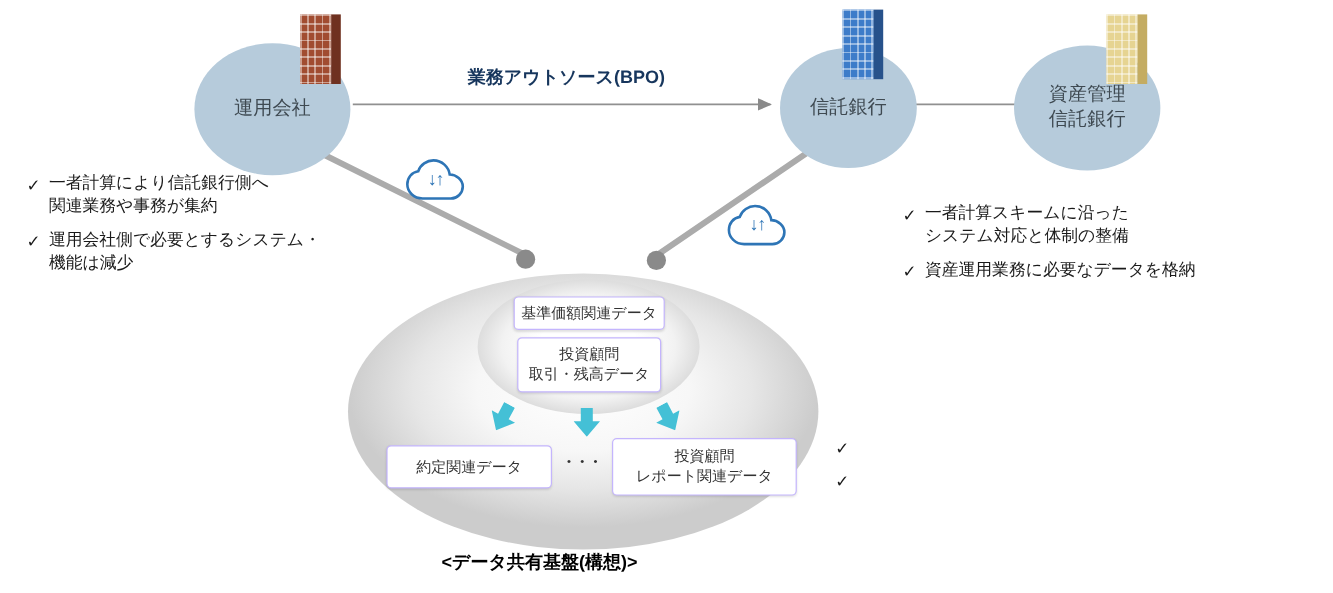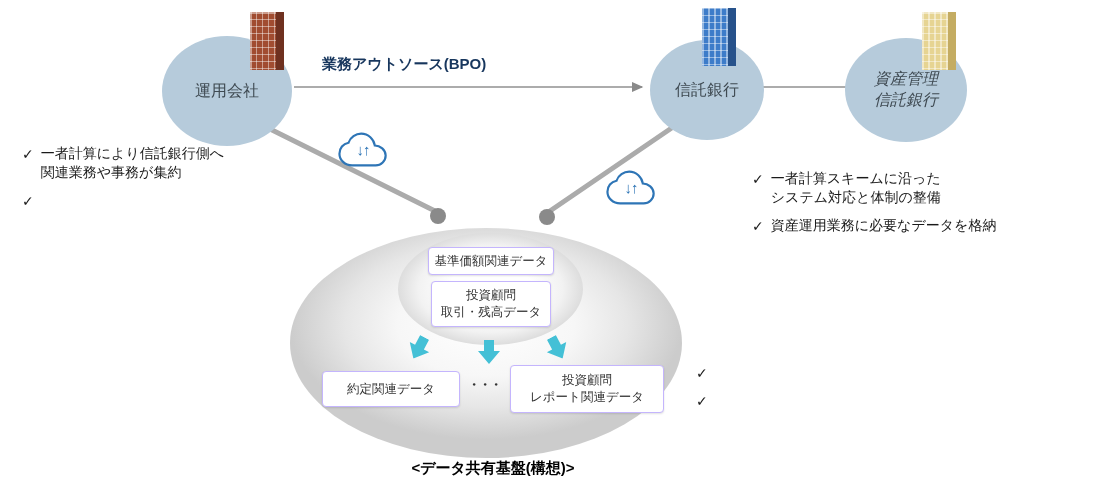--- a/index.html
+++ b/index.html
@@ -20,42 +20,42 @@
   }
   
   .connectors{position:absolute;left:0;top:0;z-index:1;}
   
   .entity{
     position:absolute;border-radius:50%;background:#b6cbdb;display:flex;align-items:center;justify-content:center;
     z-index:2;color:#3f4a52;font-size:16px;text-align:center;white-space:pre-line;line-height:1.3;
   }
   .entity-1{left:162px;top:36px;width:130px;height:110px;}
   .entity-2{left:650px;top:40px;width:114px;height:100px;}
-  .entity-3{left:845px;top:38px;width:122px;height:104px;font-style:italic;}
+  .entity-3{left:845px;top:38px;width:122px;height:104px;}
   
   .building{position:absolute;z-index:3;display:flex;}
   .b-front{
     width:26px;height:58px;
     background-image:
       repeating-linear-gradient(to right, rgba(255,255,255,.45) 0 1.5px, transparent 1.5px 6px),
       repeating-linear-gradient(to bottom, rgba(255,255,255,.45) 0 1.5px, transparent 1.5px 7px);
   }
   .b-side{width:8px;height:58px;}
   .building-brown{left:250px;top:12px;}
   .building-brown .b-front{background-color:#a14c30;}
   .building-brown .b-side{background:#6f3120;}
   .building-blue{left:702px;top:8px;}
   .building-blue .b-front{background-color:#3d7cc9;}
   .building-blue .b-side{background:#27528b;}
   .building-yellow{left:922px;top:12px;}
   .building-yellow .b-front{background-color:#e6d492;}
   .building-yellow .b-side{background:#c4ac62;}
   
   .bpo-label{
-    position:absolute;left:322px;top:55px;width:300px;text-align:left;z-index:2;
+    position:absolute;left:322px;top:55px;width:300px;text-align:center;z-index:2;
     color:#17365d;font-weight:bold;font-size:15px;
   }
   
   .cloud{position:absolute;width:58px;height:40px;z-index:4;}
   .cloud svg{display:block;}
   .cloud-arrows{
     position:absolute;left:0;right:0;top:11px;text-align:center;
     color:#2e75b6;font-weight:bold;font-size:15px;letter-spacing:-1px;
   }
   .cloud-1{left:334px;top:130px;}
@@ -75,21 +75,21 @@
     position:absolute;left:458px;top:376px;width:52px;text-align:center;z-index:2;
     font-size:13px;font-weight:bold;color:#333;letter-spacing:-2px;
   }
   
   .teal-arrow{position:absolute;z-index:2;}
   .teal-arrow-left{left:408px;top:336px;transform:rotate(28deg);}
   .teal-arrow-mid{left:478px;top:340px;}
   .teal-arrow-right{left:546px;top:336px;transform:rotate(-28deg);}
   
   .platform-caption{
-    position:absolute;left:368px;top:459px;width:250px;text-align:center;z-index:2;
+    position:absolute;left:368px;top:459px;width:250px;text-align:left;z-index:2;
     font-weight:bold;font-size:15px;color:#000;
   }
   
   .notes{position:absolute;z-index:2;display:flex;flex-direction:column;gap:9px;font-size:14px;color:#1a1a1a;}
   .note-item{display:flex;gap:7px;align-items:flex-start;}
   .note-check{flex:0 0 auto;line-height:1.35;}
   .note-text{white-space:pre-line;line-height:1.35;font-family:Liberation Mono, monospace;}
   .notes-left{left:22px;top:145px;width:320px;}
   .notes-right-top{left:752px;top:170px;width:340px;}
   .notes-right-bottom{left:696px;top:364px;width:400px;}
@@ -176,20 +176,22 @@
   <div class="platform-caption">&lt;データ共有基盤(構想)&gt;</div>
 
   <div class="notes notes-left">
     <div class="note-item">
       <span class="note-check">✓</span>
       <span class="note-text">一者計算により信託銀行側へ
 関連業務や事務が集約</span>
     </div>
     <div class="note-item">
       <span class="note-check">✓</span>
+      <span class="note-text">運用会社側で必要とするシステム・
+機能は減少</span>
     </div>
   </div>
 
   <div class="notes notes-right-top">
     <div class="note-item">
       <span class="note-check">✓</span>
       <span class="note-text">一者計算スキームに沿った
 システム対応と体制の整備</span>
     </div>
     <div class="note-item">

